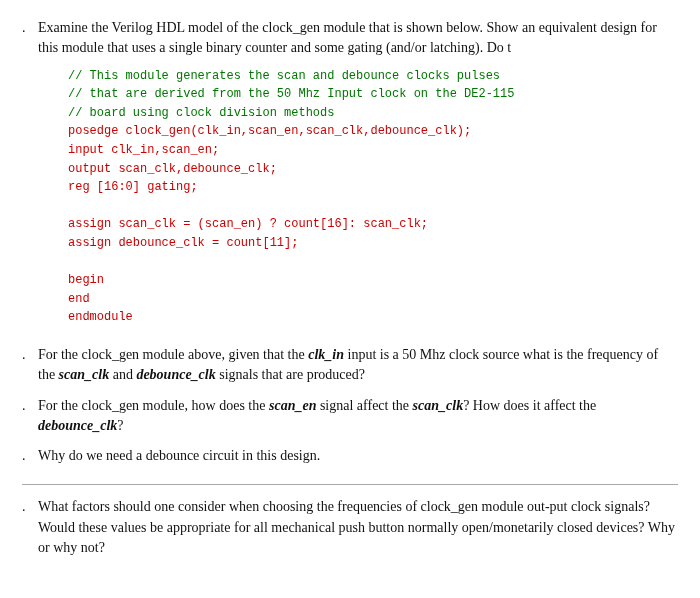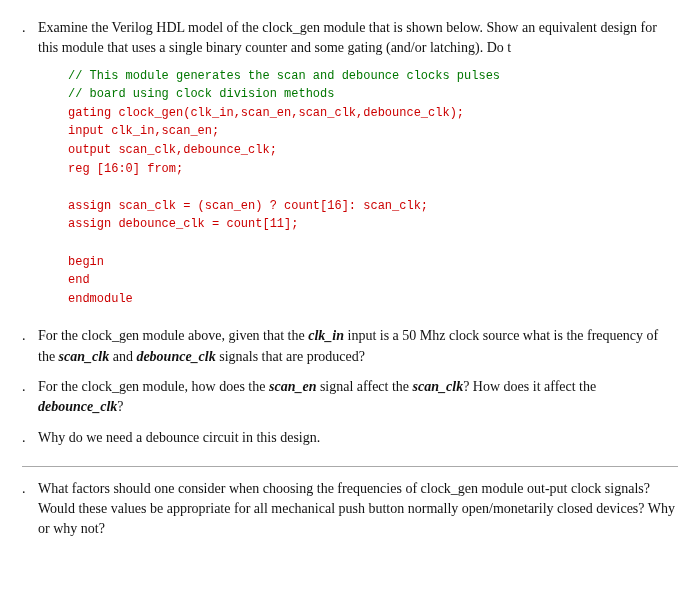--- a/index.html
+++ b/index.html
@@ -49,25 +49,26 @@
   </style>
 </head>
 <body>
 
 <div class="question-block">
   <span class="q-bullet">.</span>
   <div class="q-text">
     <p>Examine the Verilog HDL model of the <span class="italic">clock_gen</span> module that is shown below. Show an equivalent design for this module that uses a single binary counter and some gating (and/or latching). Do t</p>
     <div class="code-block">
       <div><span class="code-green">// This module generates the scan and debounce clocks pulses</span></div>
+      <div><span class="code-green">// that are derived from the 50 Mhz Input clock on the DE2-115</span></div>
       <div><span class="code-green">// board using clock division methods</span></div>
-      <div><span class="code-red">gating clock_gen(clk_in,scan_en,scan_clk,debounce_clk);</span></div>
+      <div><span class="code-red">posedge clock_gen(clk_in,scan_en,scan_clk,debounce_clk);</span></div>
       <div><span class="code-red">    input clk_in,scan_en;</span></div>
       <div><span class="code-red">    output scan_clk,debounce_clk;</span></div>
-      <div><span class="code-red">    reg [16:0] from;</span></div>
+      <div><span class="code-red">    reg [16:0] gating;</span></div>
       <div>&nbsp;</div>
       <div><span class="code-red">    assign scan_clk = (scan_en) ? count[16]: scan_clk;</span></div>
       <div><span class="code-red">    assign debounce_clk = count[11];</span></div>
       <div>&nbsp;</div>
       <div><span class="code-red">    begin</span></div>
       <div><span class="code-red">    end</span></div>
       <div><span class="code-red">endmodule</span></div>
     </div>
   </div>
 </div>

